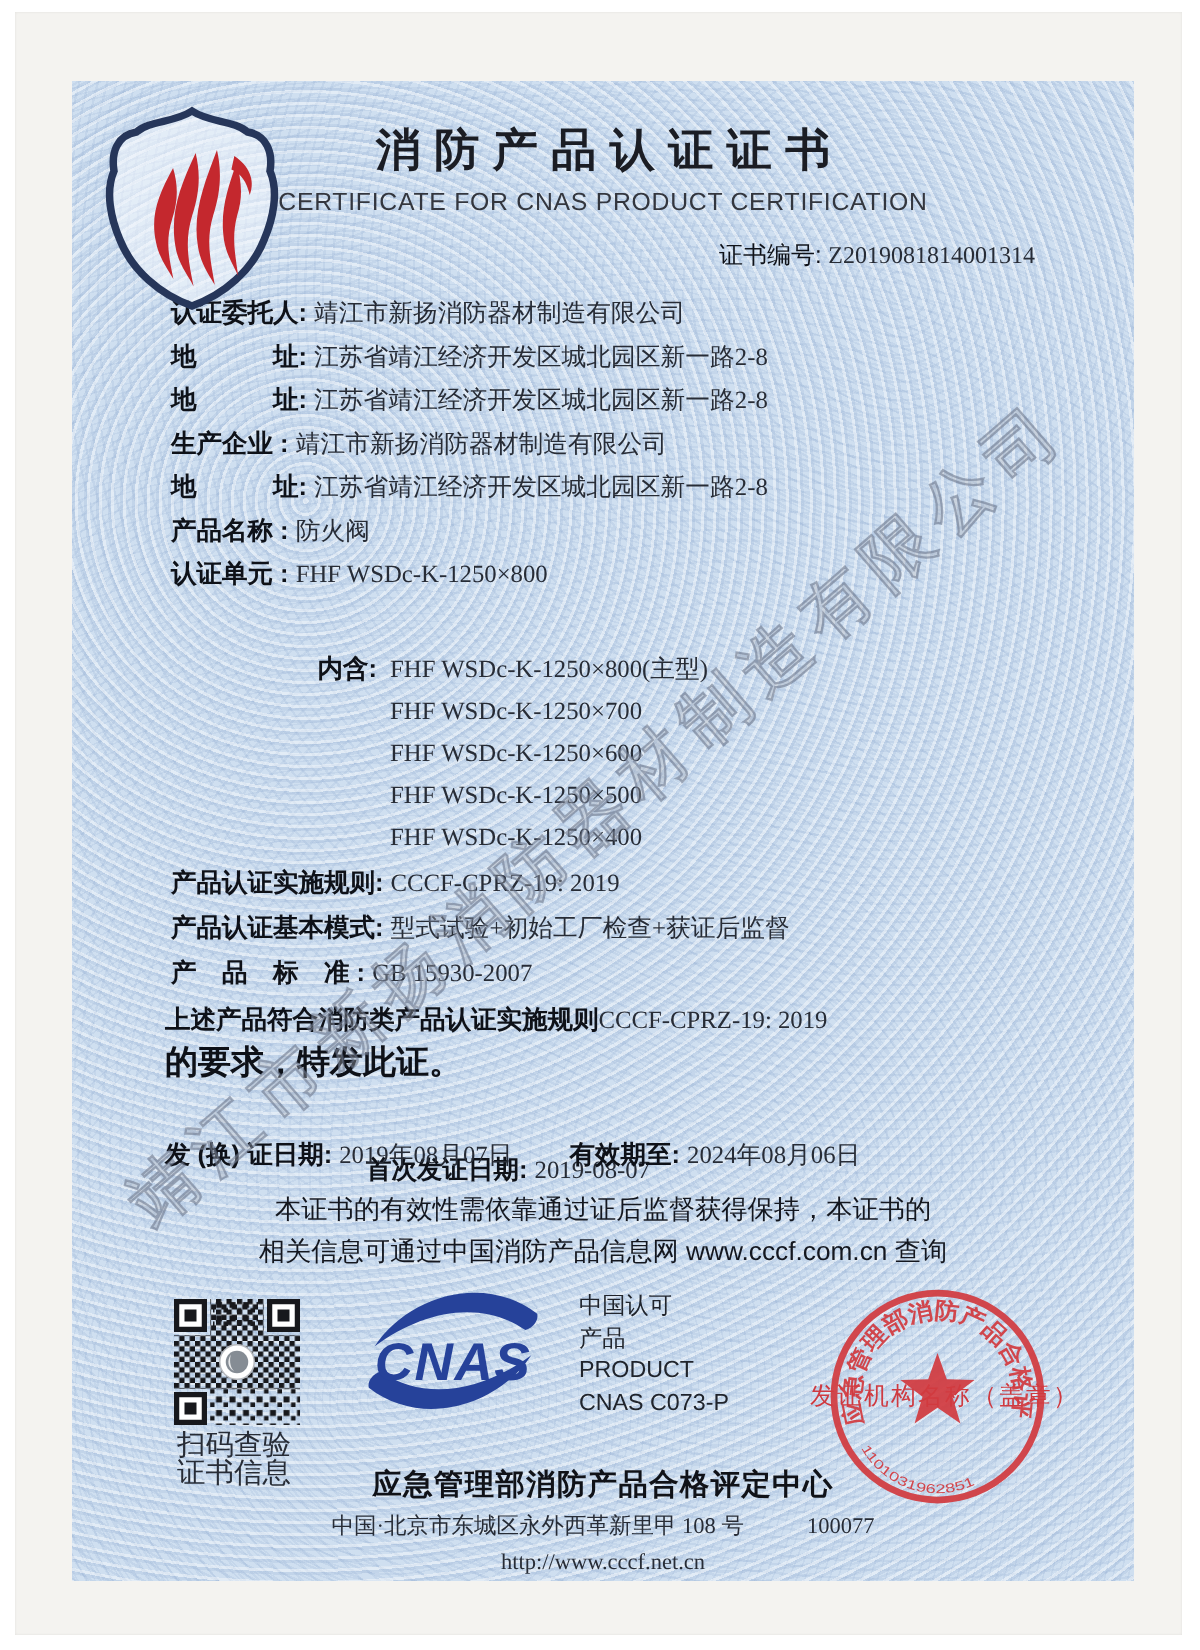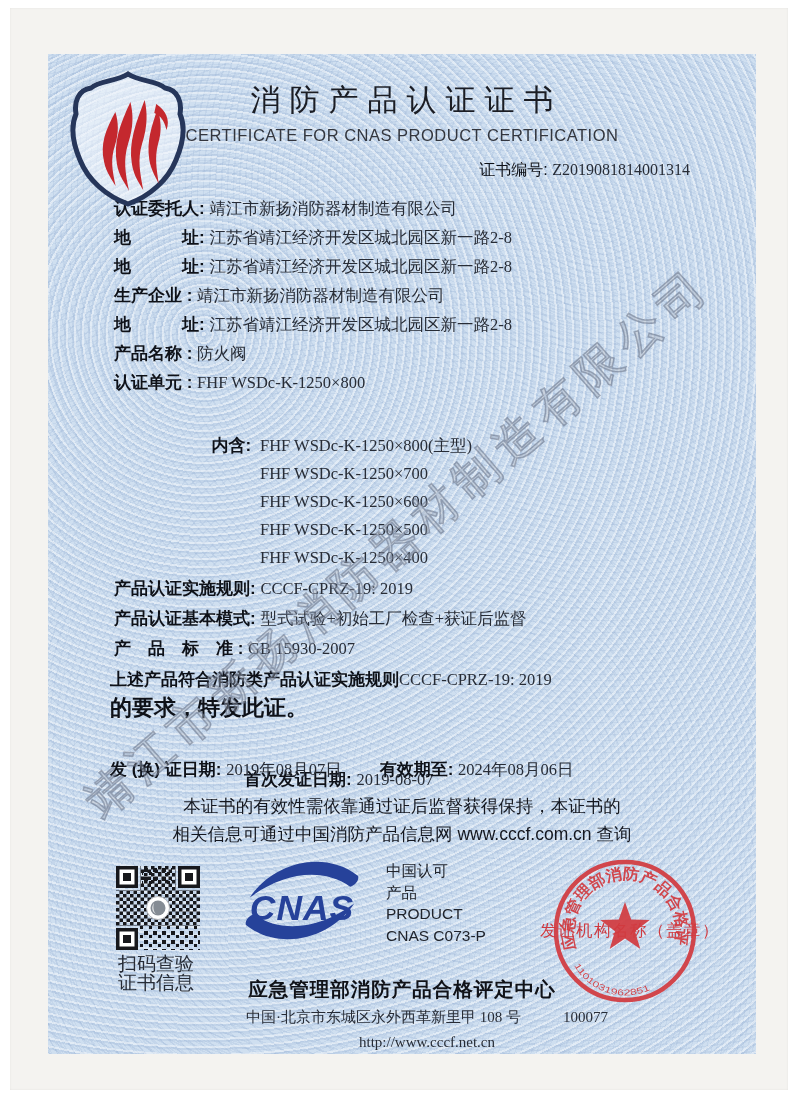--- a/index.html
+++ b/index.html
@@ -7,25 +7,25 @@
        font-family:"Liberation Sans","DejaVu Sans",sans-serif;position:relative;}
   .paper{position:absolute;left:10px;top:8px;width:778px;height:1082px;
          background:#f4f3f0;box-shadow:inset 0 0 2px rgba(0,0,0,.08);}
   .cert{position:absolute;left:48px;top:54px;width:708px;height:1000px;overflow:hidden;
         background-color:#cfdff0;
         background-image:
           repeating-radial-gradient(circle at 22% 28%, rgba(255,255,255,.40) 0 2px, rgba(148,174,210,.22) 2px 4px, rgba(255,255,255,0) 4px 8px),
           repeating-radial-gradient(circle at 78% 14%, rgba(148,174,210,.20) 0 1.5px, rgba(255,255,255,0) 1.5px 6px),
           repeating-radial-gradient(circle at 62% 72%, rgba(148,174,210,.18) 0 1.5px, rgba(255,255,255,0) 1.5px 7px),
           repeating-radial-gradient(circle at 30% 88%, rgba(148,174,210,.18) 0 1px, rgba(255,255,255,0) 1px 5px);}
-  .serif{font-family:"Liberation Serif","DejaVu Serif",serif;padding-left:25px;}
+  .serif{font-family:"Liberation Serif","DejaVu Serif",serif;}
   .lbl{font-weight:bold;color:#0e1118;font-size:17px;white-space:pre;}
   .val{font-family:"Liberation Serif","DejaVu Serif",serif;color:#272c36;font-size:16.5px;white-space:pre;}
   .title{position:absolute;left:0;top:26px;width:100%;text-align:center;
-         font-size:30px;font-weight:normal;color:#1b1d24;letter-spacing:9px;padding-left:9px;box-sizing:border-box;}
+         font-size:30px;font-weight:bold;color:#1b1d24;letter-spacing:9px;padding-left:9px;box-sizing:border-box;}
   .subtitle{position:absolute;left:0;top:72px;width:100%;text-align:center;
             font-size:16.5px;color:#33363e;letter-spacing:.5px;}
   .certno{position:absolute;right:66px;top:106px;font-size:16px;color:#20242c;}
   .fields{position:absolute;left:66px;top:140px;}
   .frow{height:29px;line-height:29px;}
   .includes{position:absolute;left:66px;top:378px;}
   .irow{height:28px;line-height:28px;}
   .inc-label{display:inline-block;width:142px;text-align:right;}
   .inc-item{display:inline-block;margin-left:146px;}
   .inc-item.first{margin-left:4px;}

